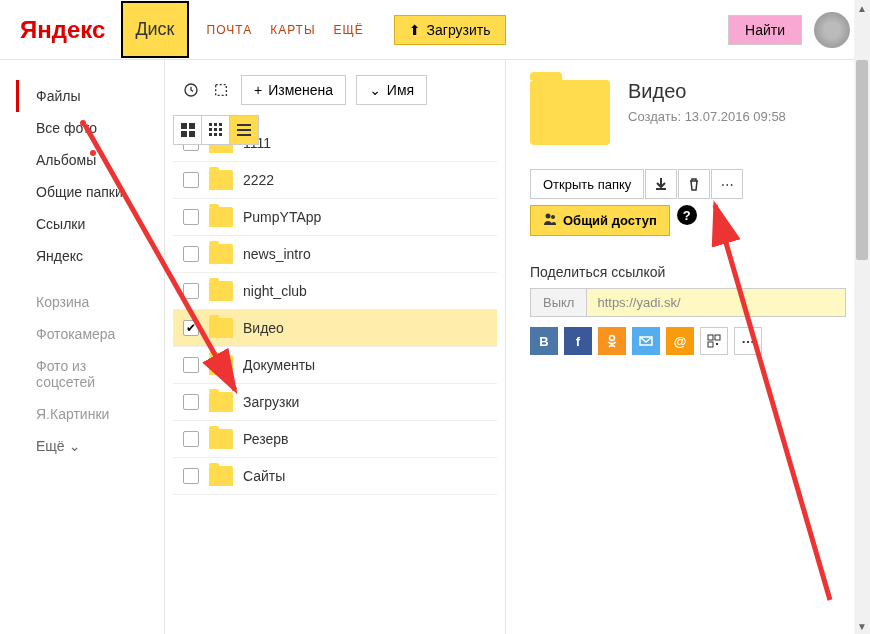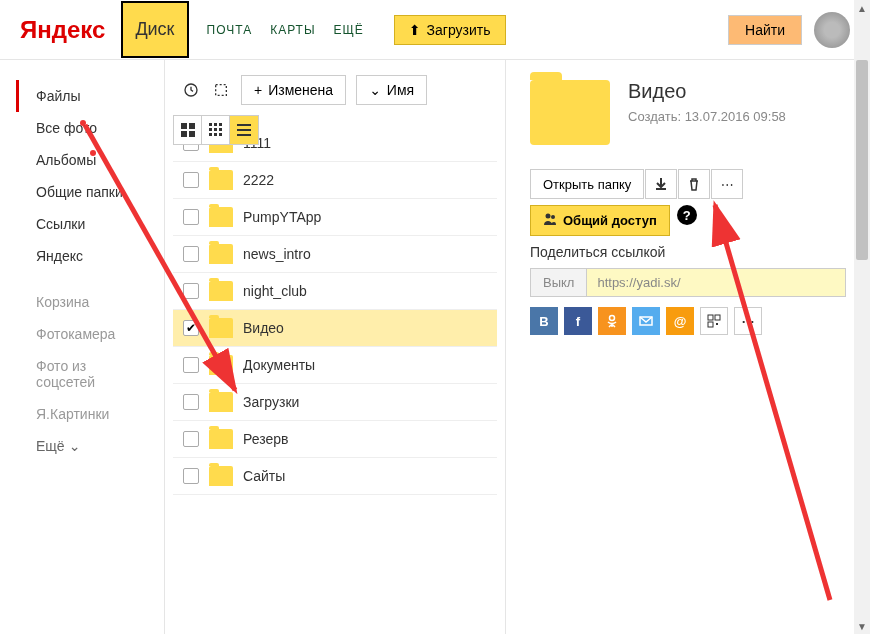--- a/index.html
+++ b/index.html
@@ -1,25 +1,25 @@
 <!DOCTYPE html>
 <html><head>
 <meta charset="utf-8">
 <style>
 * { box-sizing: border-box; margin: 0; padding: 0; }
 body { font-family: Arial, sans-serif; font-size: 14px; color: #333; background: #fff; width: 870px; height: 634px; overflow: hidden; position: relative; }
 
 .header { display: flex; align-items: center; padding: 12px 20px; border-bottom: 1px solid #e5e5e5; height: 60px; }
 .logo { font-size: 24px; font-weight: bold; color: #d00; margin-right: 16px; }
 .disk-badge { background: #ffdb4d; border: 2px solid #000; padding: 16px 12px; font-size: 18px; font-weight: 400; margin-right: 18px; }
-.nav-links { display: flex; gap: 18px; font-size: 12px; letter-spacing: 1px; color: #14532d; }
+.nav-links { display: flex; gap: 18px; font-size: 12px; letter-spacing: 1px; color: #c2410c; }
 .nav-link { cursor: pointer; }
 .upload-btn { display: flex; align-items: center; gap: 6px; background: #ffdb4d; border: 1px solid #d4b020; padding: 6px 14px; margin-left: 30px; cursor: pointer; font-size: 14px; }
 .spacer { flex: 1; }
-.search-btn { border: 1px solid #ccc; padding: 6px 16px; cursor: pointer; background: #fdba74; font-size: 14px; margin-right: 12px; text-align: center; }
+.search-btn { border: 1px solid #ccc; padding: 6px 16px; cursor: pointer; background: #f9a8d4; font-size: 14px; margin-right: 12px; text-align: center; }
 .avatar { width: 36px; height: 36px; border-radius: 50%; background: radial-gradient(circle, #bbb 30%, #888); }
 
 .main { display: flex; height: 574px; }
 
 .sidebar { width: 165px; padding: 20px 16px; border-right: 1px solid #e5e5e5; }
 .sidebar-item { padding: 8px 20px; cursor: pointer; font-size: 14px; color: #333; position: relative; }
 .sidebar-item.active { border-left: 3px solid #d00; padding-left: 17px; font-weight: 400; }
 .sidebar-item.muted { color: #999; }
 .sidebar-more { padding: 8px 20px; color: #666; cursor: pointer; display: flex; align-items: center; gap: 4px; font-size: 14px; }
 .red-dot { position: absolute; width: 6px; height: 6px; background: #e33; border-radius: 50%; }
@@ -51,21 +51,21 @@
 .big-folder::before { content: ""; position: absolute; top: -8px; left: 0; width: 32px; height: 8px; background: #ffdb4d; border-radius: 4px 4px 0 0; }
 .detail-title { font-size: 20px; margin-bottom: 6px; }
 .detail-meta { font-size: 13px; color: #888; }
 
 .action-row { display: flex; gap: 1px; margin-bottom: 6px; }
 .action-btn { border: 1px solid #ccc; padding: 6px 12px; background: #fff; cursor: pointer; font-size: 13px; display: flex; align-items: center; justify-content: center; }
 .action-btn.square { width: 32px; height: 30px; padding: 0; }
 .share-btn { display: flex; align-items: center; gap: 6px; background: #ffdb4d; border: 1px solid #d4b020; padding: 6px 12px; cursor: pointer; font-size: 13px; font-weight: bold; }
 .help-icon { width: 20px; height: 20px; border-radius: 50%; background: #000; color: #fff; display: flex; align-items: center; justify-content: center; font-size: 13px; font-weight: bold; margin-left: 6px; cursor: pointer; }
 
-.share-section { margin-top: 8px; }
+.share-section { margin-top: 28px; }
 .share-label { font-size: 14px; margin-bottom: 8px; }
 .share-link-row { display: flex; margin-bottom: 10px; }
 .toggle-off { border: 1px solid #ccc; padding: 6px 12px; background: #f3f3f3; font-size: 13px; color: #888; }
 .link-input { flex: 1; border: 1px solid #ccc; border-left: none; padding: 6px 10px; font-size: 13px; color: #888; background: #fef9c3; }
 
 .social-row { display: flex; gap: 6px; }
 .social-icon { width: 28px; height: 28px; display: flex; align-items: center; justify-content: center; color: #fff; font-size: 13px; font-weight: bold; cursor: pointer; }
 .vk { background: #4a76a8; }
 .fb { background: #3b5998; }
 .ok { background: #f7931e; }

